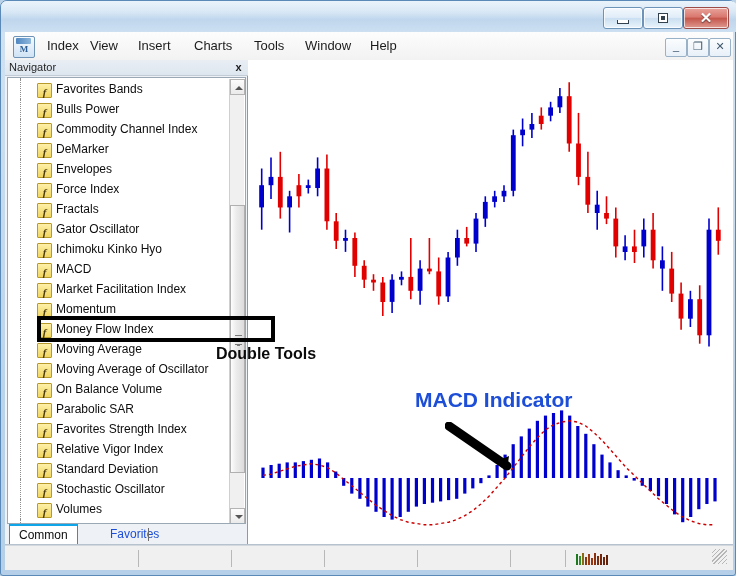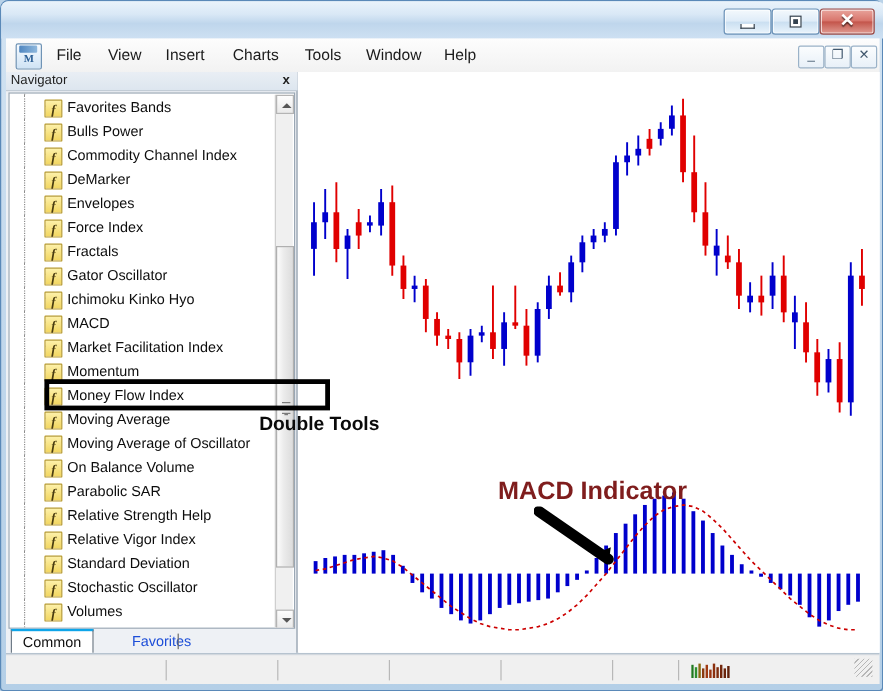--- a/index.html
+++ b/index.html
@@ -173,22 +173,22 @@
   #macd-highlight{
     position:absolute;left:32px;top:256px;width:238px;height:26px;
     border:4px solid #000000;background:transparent;box-sizing:border-box;
     pointer-events:none;
   }
   #lbl-doubleclick{
     position:absolute;left:211px;top:285px;
     font-size:16px;font-weight:bold;color:#0a0a0a;white-space:nowrap;
   }
   #lbl-macd-indicator{
-    position:absolute;left:410px;top:338px;
-    font-size:21px;font-weight:bold;color:#7f1d1d;white-space:nowrap;
+    position:absolute;left:410px;top:328px;
+    font-size:21px;font-weight:bold;color:#1d4ed8;white-space:nowrap;
   }
   #arrow-macd{position:absolute;left:440px;top:362px;pointer-events:none;}
   
   #statusbar{
     position:absolute;left:4px;bottom:5px;width:728px;height:25px;
     background:#f0f0f0;border-top:1px solid #d2d8de;box-sizing:border-box;
   }
   .sb-div{position:absolute;top:4px;width:1px;height:17px;background:#b8b8b8;}
   #sb-signal{
     position:absolute;left:571px;top:6px;width:34px;height:13px;
@@ -215,21 +215,21 @@
           <i></i>
         </span>
     </div>
     <div class="winbtn" id="btn-close">
       <span class="glyph-x">✕</span>
     </div>
   </div>
 
   <div id="menubar">
     <div id="app-icon"></div>
-    <div class="menu-item" style="left:36px">File</div>
+    <div class="menu-item" style="left:36px">Index</div>
     <div class="menu-item" style="left:79px">View</div>
     <div class="menu-item" style="left:127px">Insert</div>
     <div class="menu-item" style="left:183px">Charts</div>
     <div class="menu-item" style="left:243px">Tools</div>
     <div class="menu-item" style="left:294px">Window</div>
     <div class="menu-item" style="left:359px">Help</div>
 
     <div class="mdibtn" id="mdi-min">_</div>
     <div class="mdibtn" id="mdi-restore">❐</div>
     <div class="mdibtn" id="mdi-close">✕</div>
@@ -259,21 +259,21 @@
             <div class="tree-row"><span class="vline"></span><span class="dots"></span><span class="fx-icon"></span><span>Gator Oscillator</span></div>
             <div class="tree-row"><span class="vline"></span><span class="dots"></span><span class="fx-icon"></span><span>Ichimoku Kinko Hyo</span></div>
             <div class="tree-row"><span class="vline"></span><span class="dots"></span><span class="fx-icon"></span><span>MACD</span></div>
             <div class="tree-row"><span class="vline"></span><span class="dots"></span><span class="fx-icon"></span><span>Market Facilitation Index</span></div>
             <div class="tree-row"><span class="vline"></span><span class="dots"></span><span class="fx-icon"></span><span>Momentum</span></div>
             <div class="tree-row"><span class="vline"></span><span class="dots"></span><span class="fx-icon"></span><span>Money Flow Index</span></div>
             <div class="tree-row"><span class="vline"></span><span class="dots"></span><span class="fx-icon"></span><span>Moving Average</span></div>
             <div class="tree-row"><span class="vline"></span><span class="dots"></span><span class="fx-icon"></span><span>Moving Average of Oscillator</span></div>
             <div class="tree-row"><span class="vline"></span><span class="dots"></span><span class="fx-icon"></span><span>On Balance Volume</span></div>
             <div class="tree-row"><span class="vline"></span><span class="dots"></span><span class="fx-icon"></span><span>Parabolic SAR</span></div>
-            <div class="tree-row"><span class="vline"></span><span class="dots"></span><span class="fx-icon"></span><span>Relative Strength Help</span></div>
+            <div class="tree-row"><span class="vline"></span><span class="dots"></span><span class="fx-icon"></span><span>Favorites Strength Index</span></div>
             <div class="tree-row"><span class="vline"></span><span class="dots"></span><span class="fx-icon"></span><span>Relative Vigor Index</span></div>
             <div class="tree-row"><span class="vline"></span><span class="dots"></span><span class="fx-icon"></span><span>Standard Deviation</span></div>
             <div class="tree-row"><span class="vline"></span><span class="dots"></span><span class="fx-icon"></span><span>Stochastic Oscillator</span></div>
             <div class="tree-row"><span class="vline"></span><span class="dots"></span><span class="fx-icon"></span><span>Volumes</span></div>
             <div class="tree-row"><span class="vline"></span><span class="fx-icon"></span><span>Williams' Percent Range</span></div>
           </div>
         <div id="nav-scroll">
           <div class="sb-arrow" id="sb-up"></div>
           <div id="sb-thumb"></div>
           <div class="sb-arrow" id="sb-down"></div>

